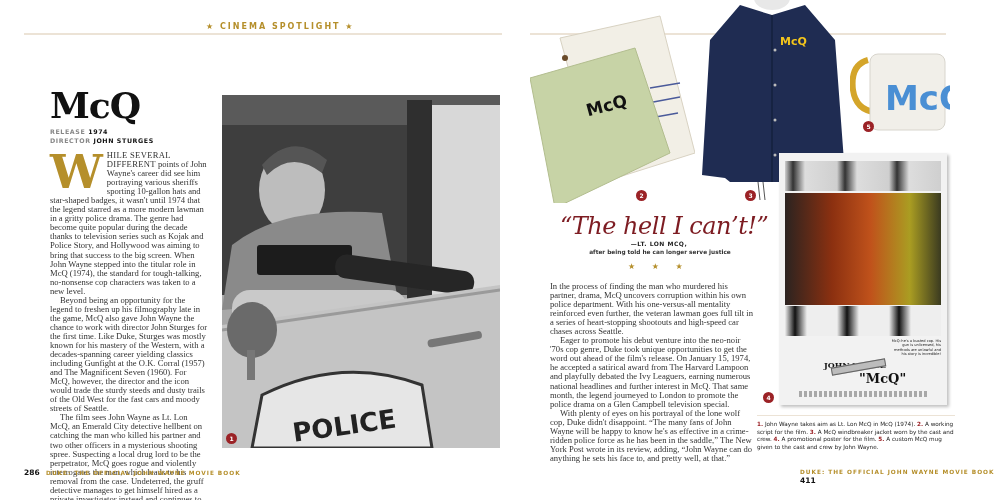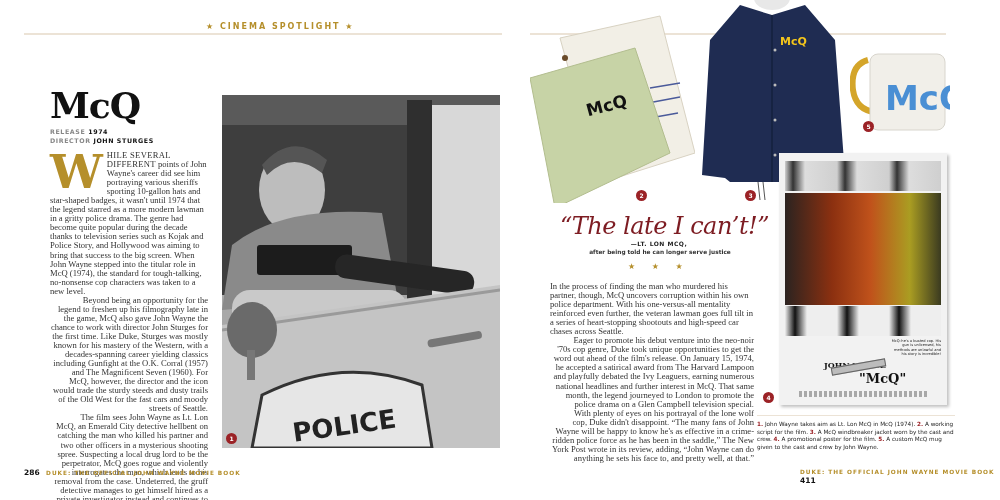--- a/index.html
+++ b/index.html
@@ -6,21 +6,21 @@
   html,body{width:1000px;height:500px;background:#fff;overflow:hidden;}
   body{position:relative;font-family:"DejaVu Serif",serif;color:#2a2a2a;}
   .abs{position:absolute;}
   .rule{position:absolute;top:33px;height:2px;background:#ece3d6;}
   .section-label{position:absolute;top:22px;left:190px;font-family:"DejaVu Sans",sans-serif;font-weight:bold;font-size:8px;letter-spacing:2px;color:#b58f2b;margin-left:12px;}
   .title{position:absolute;left:50px;top:84px;font-family:"DejaVu Serif",serif;font-weight:900;font-size:36px;letter-spacing:-1px;color:#111;}
   .meta{position:absolute;left:50px;font-family:"DejaVu Sans",sans-serif;font-size:6.3px;font-weight:bold;letter-spacing:.6px;color:#111;}
   .meta .k{color:#888;}
   .body-text{position:absolute;font-family:"Liberation Serif",serif;font-size:8.6px;line-height:9.05px;color:#333;text-align:left;}
   .body-text p{margin:0;}
-  .body-text p+p{text-indent:10px;text-align:right;}
+  .body-text p+p{text-indent:10px;}
   .dropcap{float:left;font-family:"DejaVu Serif",serif;font-weight:900;font-size:47px;line-height:38px;color:#b58f2b;margin:2px 4px 0 0;}
   .sc{text-transform:uppercase;letter-spacing:.3px;text-align:center;}
   .photo{position:absolute;overflow:hidden;}
   .badge{position:absolute;width:11px;height:11px;border-radius:50%;background:#9b2226;color:#fff;font-family:"DejaVu Sans",sans-serif;font-weight:bold;font-size:6px;line-height:11px;text-align:center;}
   .quote{position:absolute;left:560px;top:212px;font-family:"DejaVu Serif",serif;font-style:italic;font-size:24px;color:#7d1c22;letter-spacing:-.5px;}
   .attrib1{position:absolute;left:604px;top:240px;width:110px;text-align:center;font-family:"DejaVu Sans",sans-serif;font-weight:bold;font-size:6px;letter-spacing:.5px;color:#222;}
   .attrib2{position:absolute;left:580px;top:249px;width:160px;text-align:center;font-family:"DejaVu Sans",sans-serif;font-size:5.8px;font-weight:bold;color:#333;}
   .stars{position:absolute;left:628px;top:262px;font-size:8px;color:#b58f2b;letter-spacing:7px;}
   .caption{position:absolute;left:757px;top:421px;width:200px;font-family:"DejaVu Sans",sans-serif;font-size:5.7px;line-height:7.5px;color:#222;}
   .caption .n{color:#9b2226;font-weight:bold;}
@@ -132,27 +132,27 @@
   <div class="abs" style="left:6px;top:40px;width:156px;height:112px;background:linear-gradient(90deg,#2b2320 0%,#8b3010 30%,#c0521b 55%,#aa9d22 80%,#3a3a20 100%);"></div>
   <div class="abs" style="left:6px;top:153px;width:156px;height:30px;background:repeating-linear-gradient(90deg,#eee 0,#111 10px,#eee 22px,#eee 52px);"></div>
   <div class="abs" style="left:45px;top:207px;font-family:'DejaVu Serif',serif;font-weight:bold;font-size:8px;color:#111;">JOHN WAYNE</div>
   <div class="abs" style="left:110px;top:186px;width:52px;font-family:'DejaVu Sans',sans-serif;font-size:3.6px;line-height:4.4px;text-align:right;color:#222;">McQ–he's a busted cop. His gun is unlicensed, his methods are unlawful and his story is incredible!</div>
   <div class="abs" style="left:52px;top:210px;width:55px;height:8px;background:#bcbcbc;border:1px solid #666;transform:rotate(-10deg);"></div>
   <div class="abs" style="left:80px;top:218px;font-family:'DejaVu Serif',serif;font-weight:bold;font-size:13px;color:#111;">"McQ"</div>
   <div class="abs" style="left:20px;top:238px;width:130px;height:6px;background:repeating-linear-gradient(90deg,#777 0,#777 3px,transparent 3px,transparent 5px);opacity:.6;"></div>
 </div>
 <div class="badge" style="left:763px;top:392px;">4</div>
 
-<div class="quote">“The late I can’t!”</div>
+<div class="quote">“The hell I can’t!”</div>
 <div class="attrib1">—LT. LON MCQ,</div>
 <div class="attrib2">after being told he can longer serve justice</div>
 <div class="stars">★ ★ ★</div>
 
 <div class="body-text" style="left:550px;top:282px;width:204px;">
-  <p style="text-indent:0;">In the process of finding the man who murdered his partner, though, McQ uncovers corruption within his own police department. With his one-versus-all mentality reinforced even further, the veteran lawman goes full tilt in a series of heart-stopping shootouts and high-speed car chases across Seattle.</p>
+  <p style="text-indent:0;">In the process of finding the man who murdered his partner, drama, McQ uncovers corruption within his own police department. With his one-versus-all mentality reinforced even further, the veteran lawman goes full tilt in a series of heart-stopping shootouts and high-speed car chases across Seattle.</p>
   <p>Eager to promote his debut venture into the neo-noir '70s cop genre, Duke took unique opportunities to get the word out ahead of the film's release. On January 15, 1974, he accepted a satirical award from The Harvard Lampoon and playfully debated the Ivy Leaguers, earning numerous national headlines and further interest in McQ. That same month, the legend journeyed to London to promote the police drama on a Glen Campbell television special.</p>
   <p>With plenty of eyes on his portrayal of the lone wolf cop, Duke didn't disappoint. “The many fans of John Wayne will be happy to know he's as effective in a crime-ridden police force as he has been in the saddle,” The New York Post wrote in its review, adding, “John Wayne can do anything he sets his face to, and pretty well, at that.”</p>
 </div>
 
 <div class="caption-rule"></div>
 <div class="caption">
   <span class="n">1.</span><span> John Wayne takes aim as Lt. Lon McQ in McQ (1974). </span><span class="n">2.</span><span> A working script for the film. </span><span class="n">3.</span><span> A McQ windbreaker jacket worn by the cast and crew. </span><span class="n">4.</span><span> A promotional poster for the film. </span><span class="n">5.</span><span> A custom McQ mug given to the cast and crew by John Wayne.</span>
 </div>
 
 <div class="footer" style="left:800px;">

